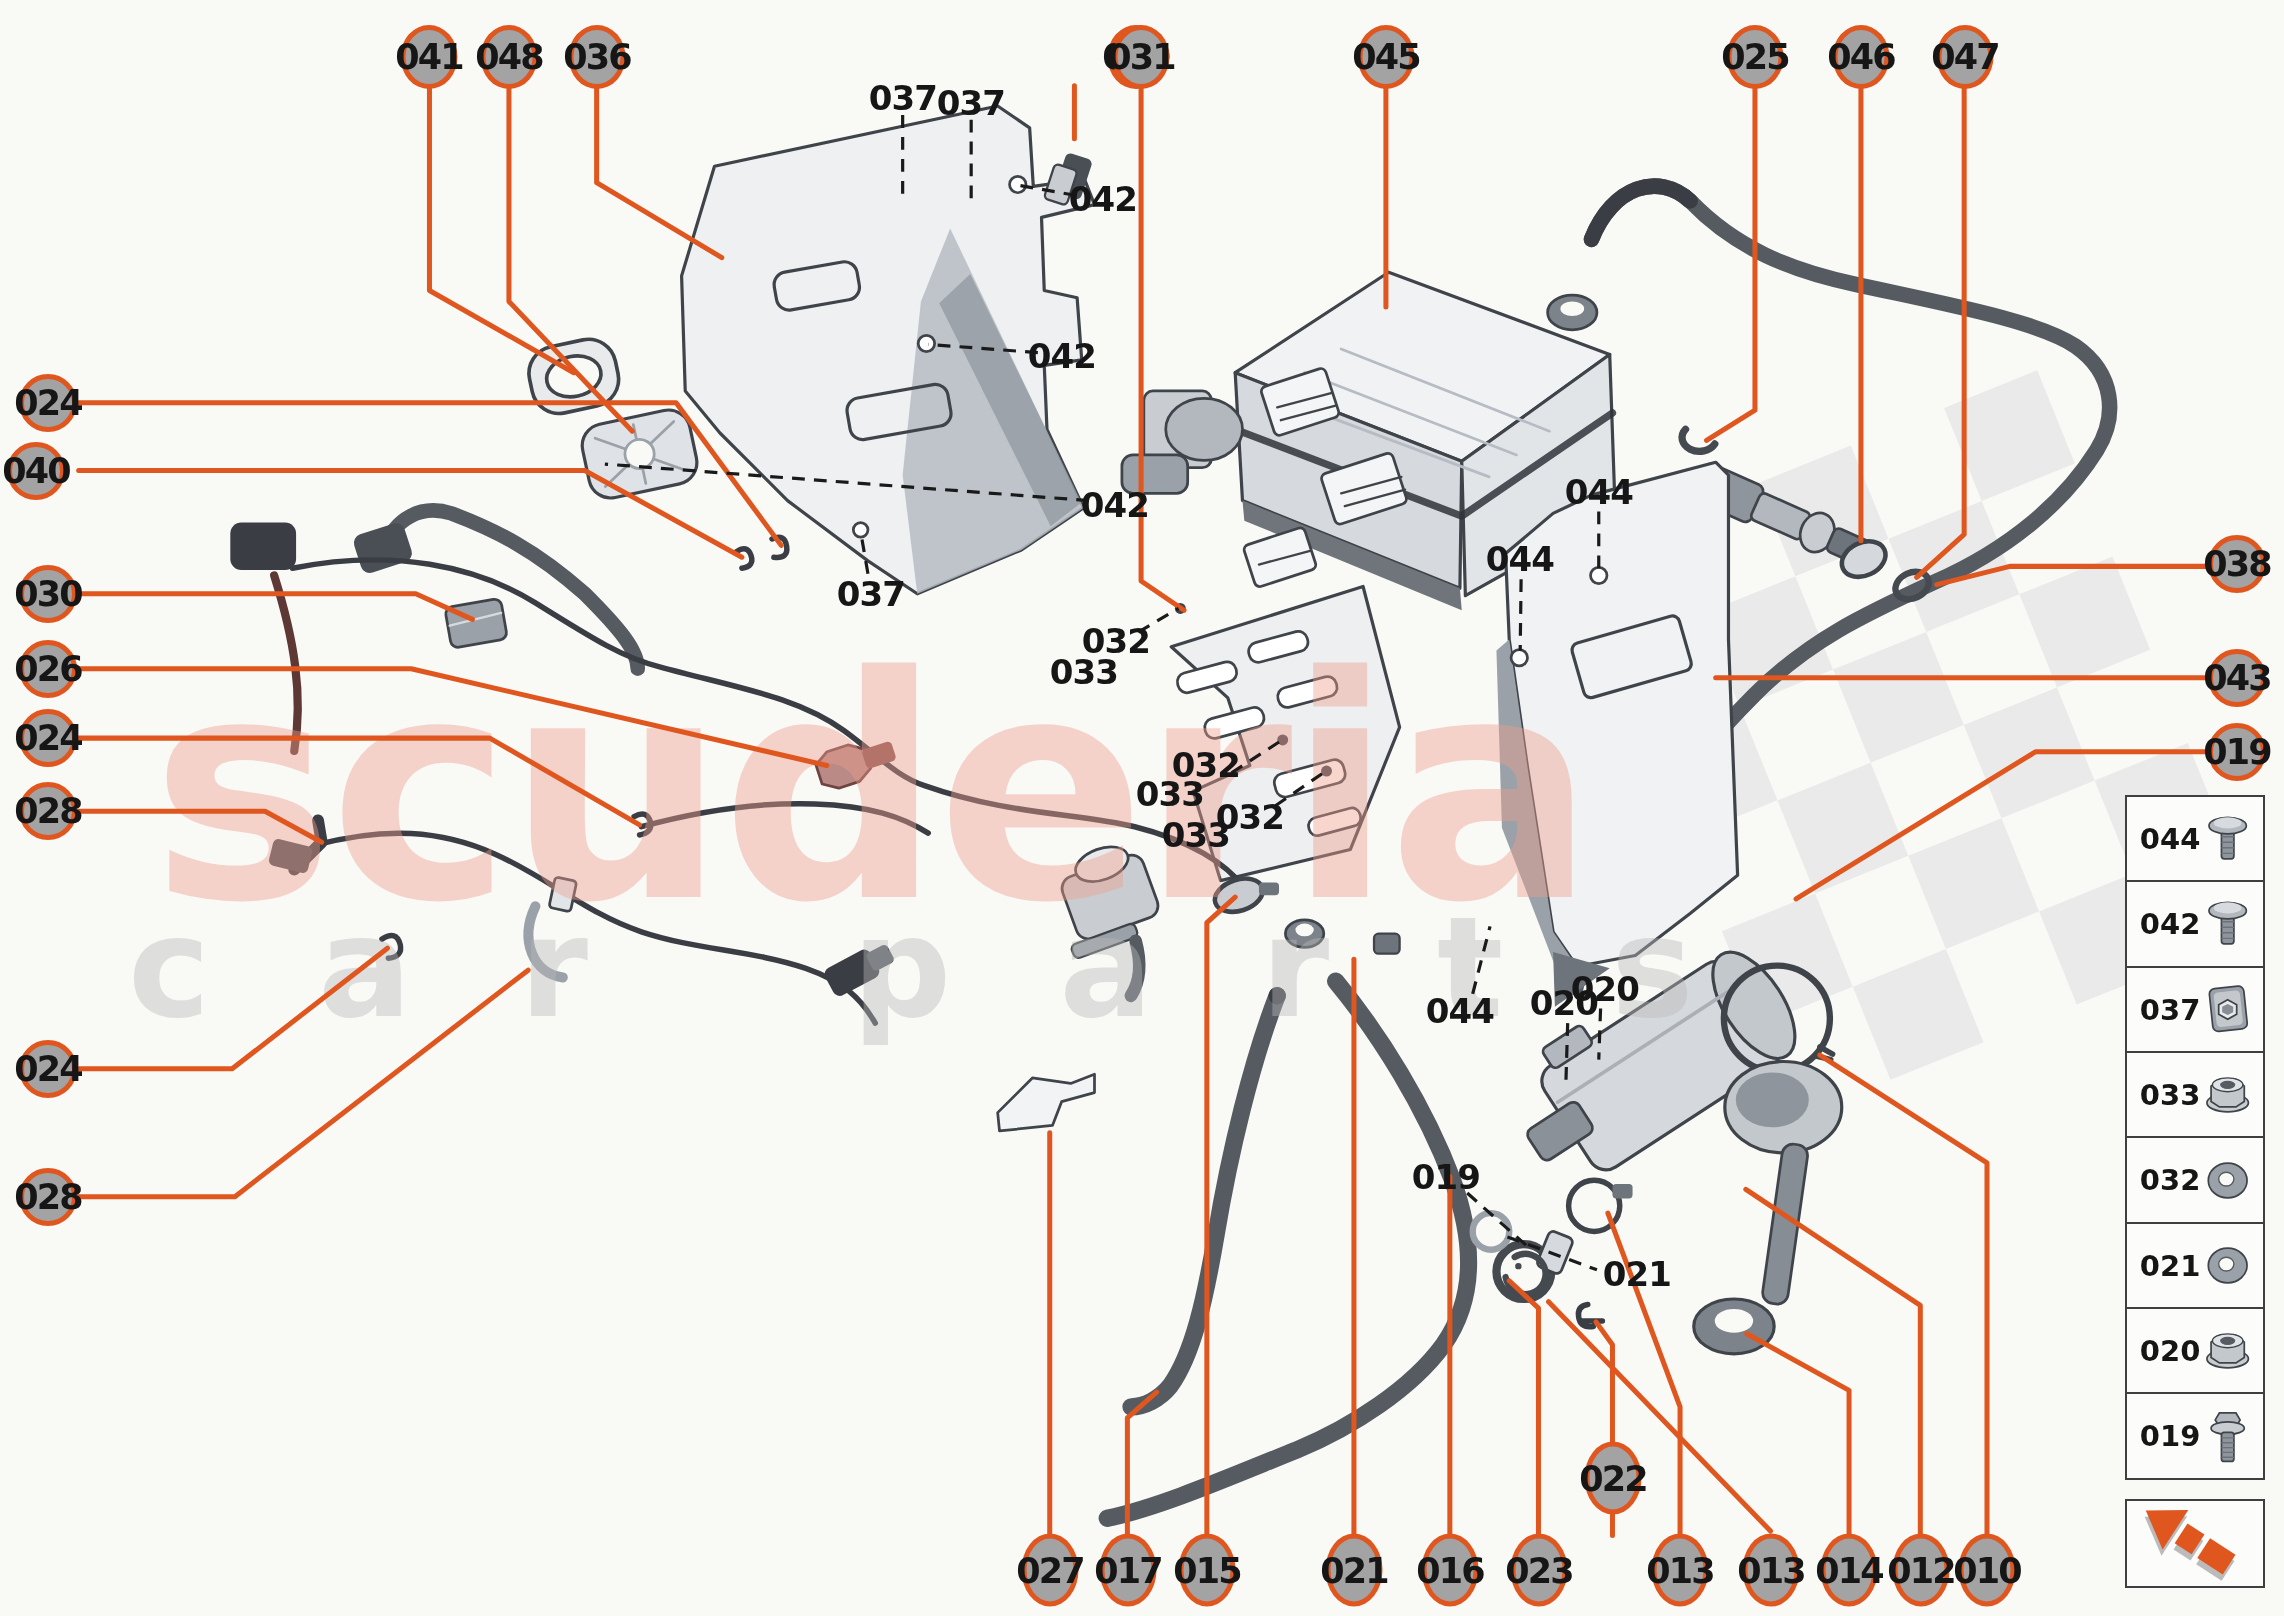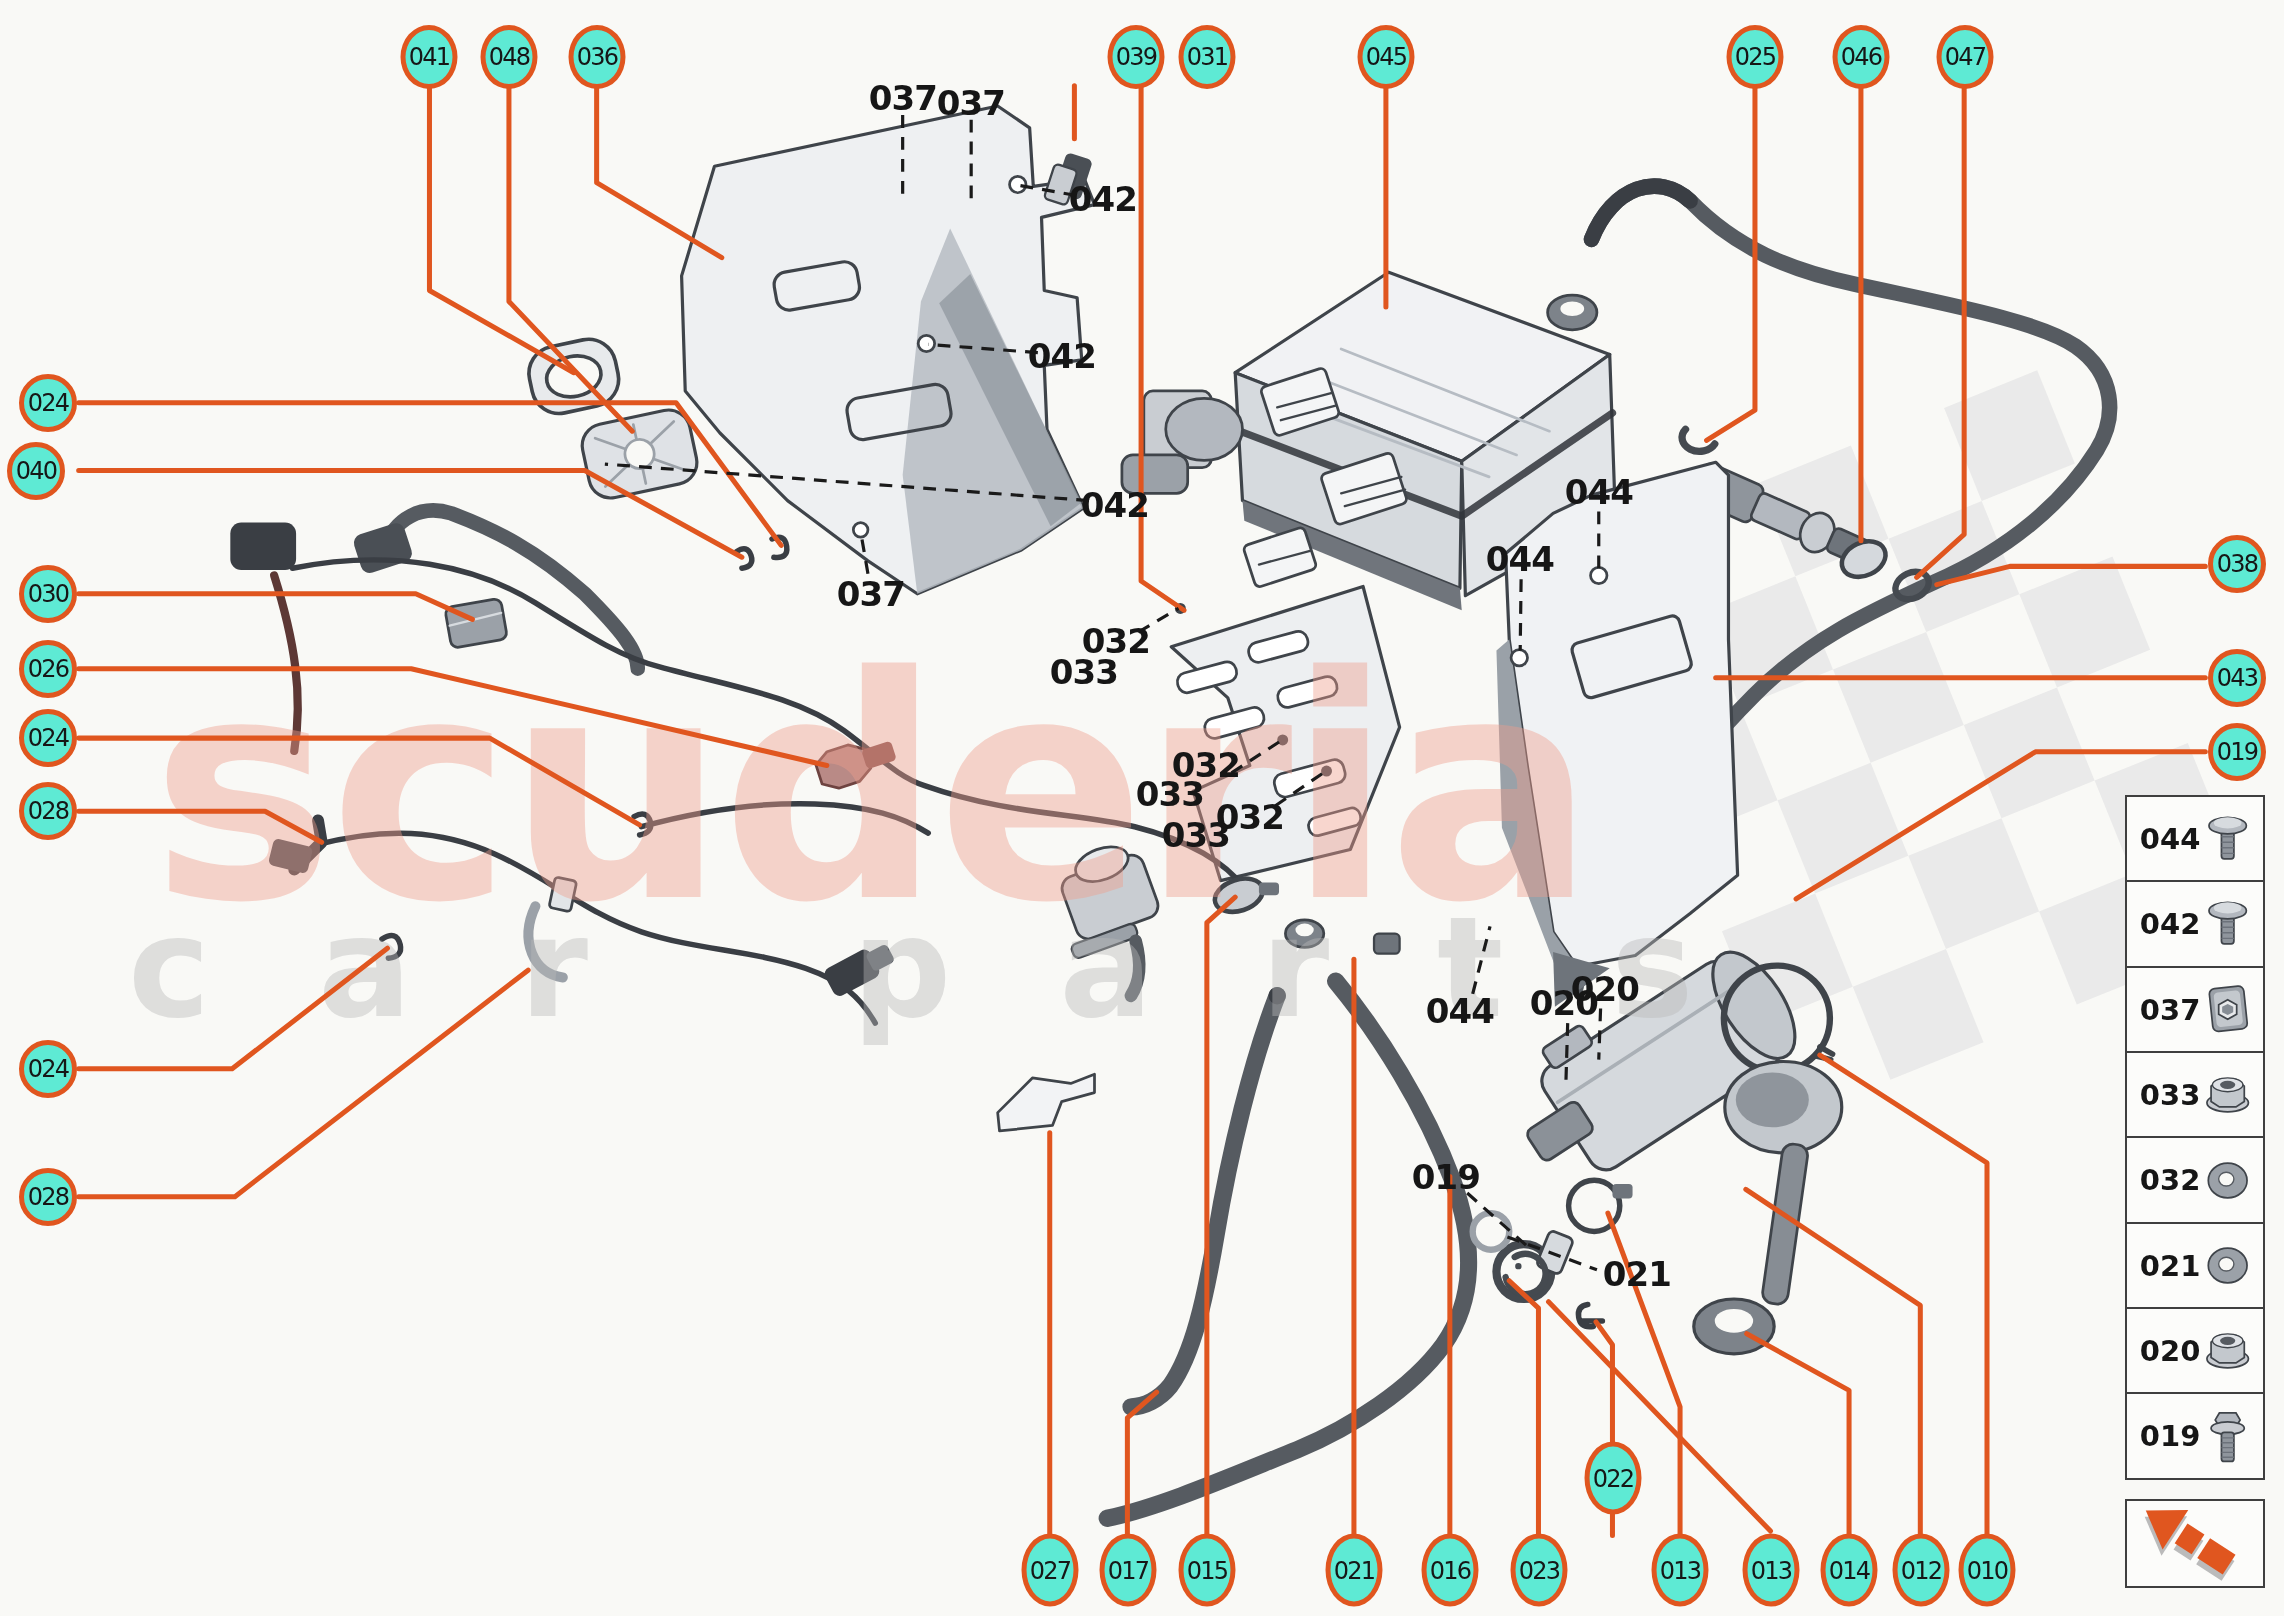--- a/index.html
+++ b/index.html
@@ -5,23 +5,23 @@
   html,body{margin:0;padding:0;}
   body{
     width:2284px;height:1616px;position:relative;overflow:hidden;
     background:#f9f9f6;
     font-family:"DejaVu Sans","Liberation Sans",sans-serif;
   }
   #scene{position:absolute;left:0;top:0;z-index:10;}
   
   .co{
     position:absolute;transform:translate(-50%,-50%);
-    background:#5eead4;border:5.5px solid #e0561f;border-radius:50%;
+    background:#a3a3a3;border:5.5px solid #e0561f;border-radius:50%;
     display:flex;align-items:center;justify-content:center;
-    font-weight:400;font-size:24px;letter-spacing:-1.8px;color:#161616;
+    font-weight:700;font-size:35px;letter-spacing:-1.8px;color:#161616;
     box-sizing:border-box;z-index:30;
   }
   .co.oval{width:57px;height:64px;}
   .co.tall{width:57px;height:73px;}
   .co.round{width:58px;height:58px;}
   
   .pl{
     position:absolute;transform:translate(-50%,-50%);
     font-size:34px;font-weight:700;color:#161616;z-index:20;letter-spacing:-0.9px;
   }
@@ -344,21 +344,21 @@
 <div class="pl" style="left:1460px;top:1011px">044</div>
 <div class="pl" style="left:1564px;top:1003px">020</div>
 <div class="pl" style="left:1605px;top:989px">020</div>
 <div class="pl" style="left:1446px;top:1177px">019</div>
 <div class="pl" style="left:1637px;top:1274px">021</div>
 
 <div class="co oval" style="left:429px;top:57px">041</div>
 <div class="co oval" style="left:509px;top:57px">048</div>
 <div class="co oval" style="left:597px;top:57px">036</div>
 <div class="co oval" style="left:1136px;top:57px">039</div>
-<div class="co oval" style="left:1207px;top:57px">031</div>
+<div class="co oval" style="left:1141px;top:57px">031</div>
 <div class="co oval" style="left:1386px;top:57px">045</div>
 <div class="co oval" style="left:1755px;top:57px">025</div>
 <div class="co oval" style="left:1861px;top:57px">046</div>
 <div class="co oval" style="left:1965px;top:57px">047</div>
 
 <div class="co round" style="left:48px;top:403px">024</div>
 <div class="co round" style="left:36px;top:471px">040</div>
 <div class="co round" style="left:48px;top:594px">030</div>
 <div class="co round" style="left:48px;top:669px">026</div>
 <div class="co round" style="left:48px;top:738px">024</div>

